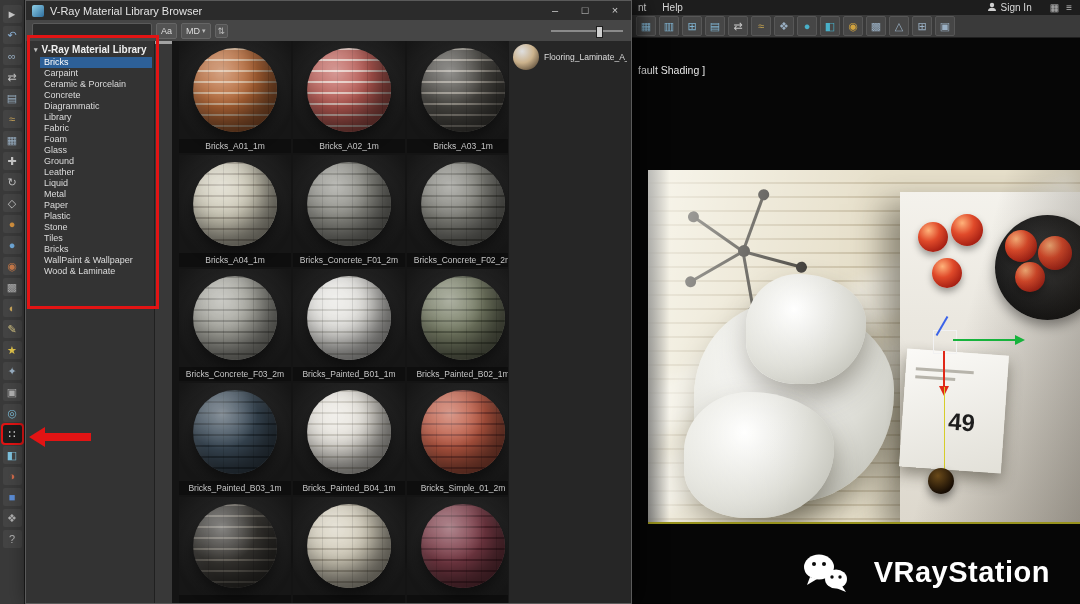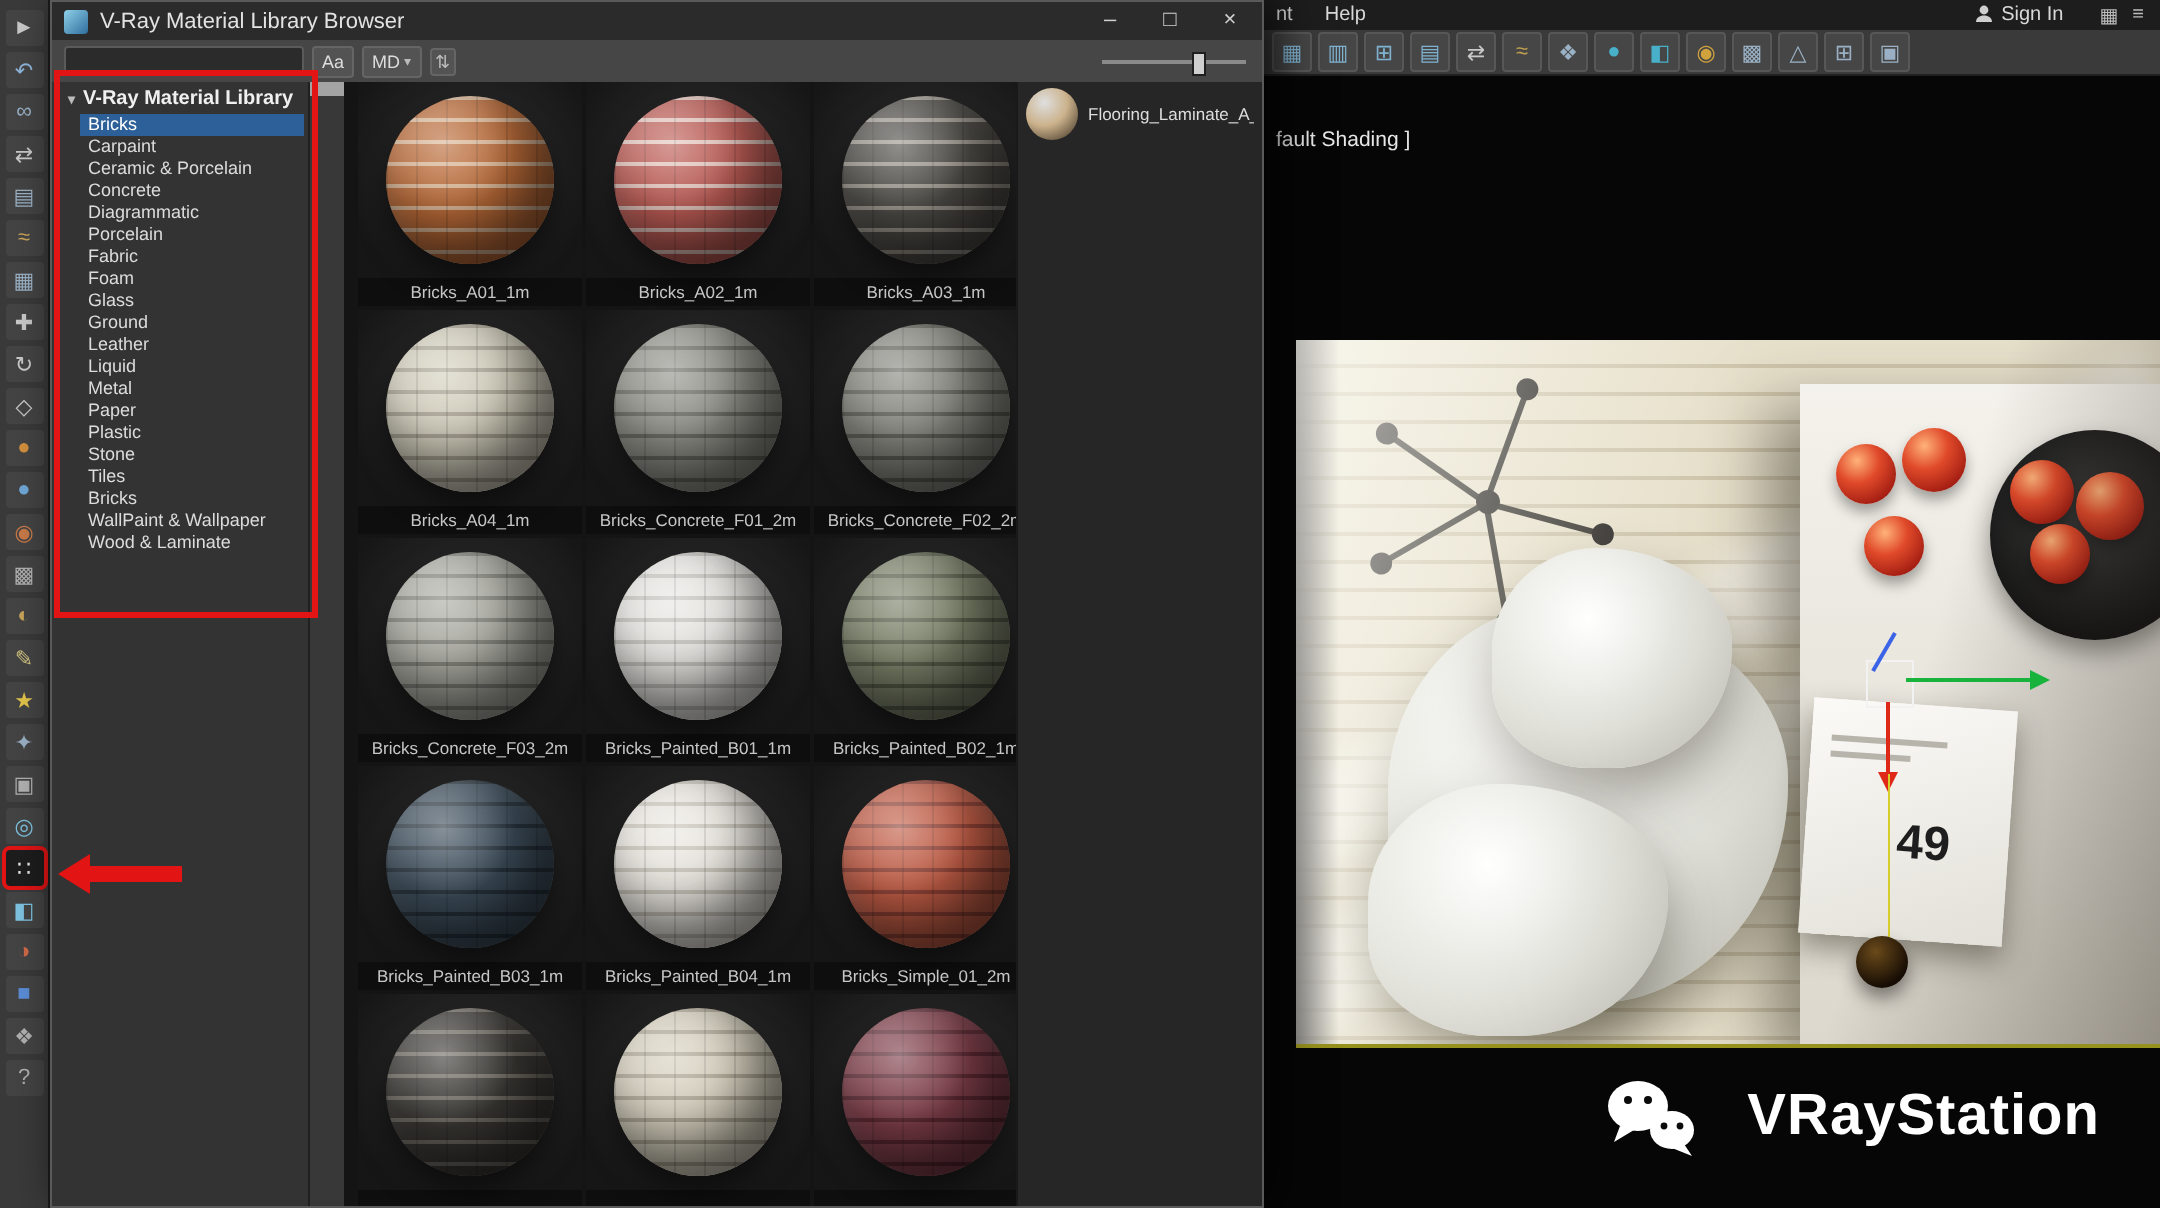--- a/index.html
+++ b/index.html
@@ -15,21 +15,21 @@
          font-size:11px;border-radius:2px;background:rgba(255,255,255,.05);cursor:default;}
   .ltool.hl{outline:2px solid var(--ann,#e21414);background:#1d1d1d;}
 
   
   #bwin{position:absolute;left:25px;top:0;width:607px;height:604px;background:#383838;
         border:1px solid #5a5a5a;box-sizing:border-box;box-shadow:6px 0 22px rgba(0,0,0,.75);}
   .btitle{height:19px;background:#2b2b2b;display:flex;align-items:center;gap:6px;padding:0 4px 0 6px;}
   .ticon{width:12px;height:12px;border-radius:2px;background:linear-gradient(135deg,#8fd0e8,#2e6e9e);}
   .ttext{font-size:11px;color:#e3e3e3;flex:1;white-space:nowrap;overflow:hidden;}
   .wc{width:24px;text-align:center;color:#cfcfcf;font-size:11px;line-height:19px;cursor:default;}
-  .btoolbar{height:21px;background:#464646;border-bottom:7px solid #a3a3a3;display:flex;align-items:center;
+  .btoolbar{height:21px;background:#464646;border-bottom:3px solid #a3a3a3;display:flex;align-items:center;
             gap:4px;padding:0 6px;}
   .search{width:112px;height:13px;background:#2b2b2b;border:1px solid #5a5a5a;border-radius:2px;color:#ddd;
           font-size:9px;padding:0 3px;outline:none;}
   .tbtn{background:#535353;border:1px solid #656565;color:#ddd;font-size:9px;padding:2px 5px;border-radius:2px;
         white-space:nowrap;cursor:default;display:inline-flex;align-items:center;gap:2px;}
   .tbtn.sm{padding:2px 4px;}
   .caret{font-size:7px;color:#bbb;}
   .spin{color:#bbb;font-size:9px;background:#535353;border:1px solid #656565;border-radius:2px;padding:1px 2px;}
   .slider{width:72px;height:14px;position:relative;margin-right:2px;}
   .slider::before{content:"";position:absolute;left:0;right:0;top:6px;height:2px;background:#8a8a8a;}
@@ -116,21 +116,21 @@
   .gy::after{content:"";position:absolute;left:-4px;bottom:-9px;border-left:5px solid transparent;
              border-right:5px solid transparent;border-top:10px solid #e02818;}
   .yline{position:absolute;left:11px;top:62px;width:1px;height:82px;background:#d6cd2a;}
   .mag{position:absolute;left:255px;top:182px;width:102px;height:118px;z-index:5;transform:rotate(4deg);
        background:linear-gradient(160deg,#fbfaf7,#e2e0d8);box-shadow:0 7px 15px rgba(40,35,22,.45);}
   .magline{position:absolute;background:#b7b4ab;}
   .magnum{position:absolute;left:46px;top:56px;font-size:24px;font-weight:bold;color:#1e1e1e;}
   .bottle{position:absolute;left:280px;top:298px;width:26px;height:26px;border-radius:50%;z-index:6;
           background:radial-gradient(circle at 38% 30%, #6a4a1a, #170d04 72%);box-shadow:0 5px 9px rgba(0,0,0,.45);}
 
-  .brand{position:absolute;right:30px;bottom:26px;display:flex;align-items:center;gap:26px;}
+  .brand{position:absolute;right:30px;bottom:12px;display:flex;align-items:center;gap:26px;}
   .brandtext{font-size:29px;font-weight:bold;color:#fff;letter-spacing:.5px;}
 
   
   #annotations{position:absolute;inset:0;pointer-events:none;}
   .ann-rect{position:absolute;left:27px;top:35px;width:126px;height:268px;border:3px solid var(--ann,#e21414);}
   .ann-arrow{position:absolute;left:29px;top:427px;width:64px;height:20px;}
   .ann-arrow .head{position:absolute;left:0;top:0;width:0;height:0;border-top:10px solid transparent;
                    border-bottom:10px solid transparent;border-right:16px solid var(--ann,#e21414);}
   .ann-arrow .shaft{position:absolute;left:14px;top:6px;width:48px;height:8px;background:var(--ann,#e21414);}
 </style>
@@ -300,21 +300,21 @@
         <span class="caret">▾</span>
         <span>V-Ray Material Library</span>
       </div>
       <div id="tree-items">
 
       <div class="titem sel">Bricks</div>
           <div class="titem">Carpaint</div>
           <div class="titem">Ceramic &amp; Porcelain</div>
           <div class="titem">Concrete</div>
           <div class="titem">Diagrammatic</div>
-          <div class="titem">Porcelain</div>
+          <div class="titem">Library</div>
           <div class="titem">Fabric</div>
           <div class="titem">Foam</div>
           <div class="titem">Glass</div>
           <div class="titem">Ground</div>
           <div class="titem">Leather</div>
           <div class="titem">Liquid</div>
           <div class="titem">Metal</div>
           <div class="titem">Paper</div>
           <div class="titem">Plastic</div>
           <div class="titem">Stone</div>

